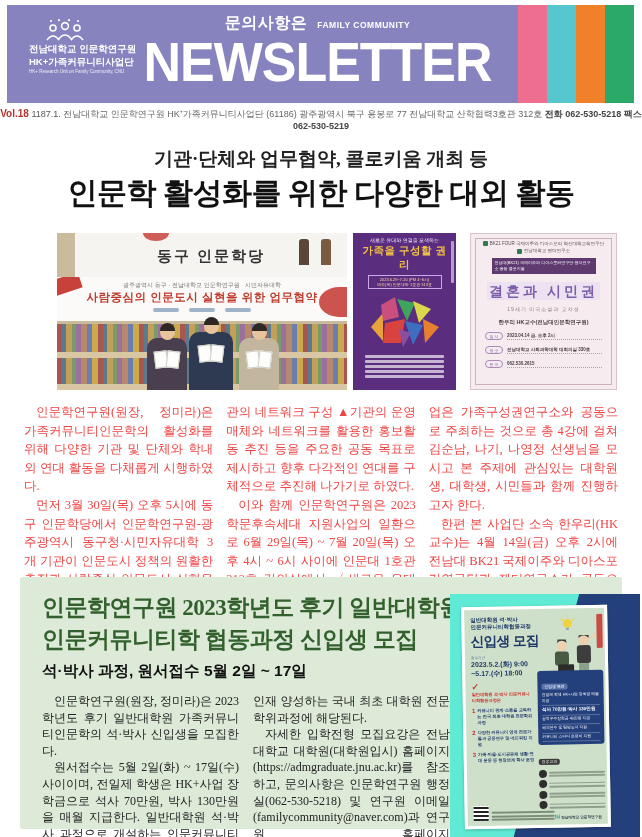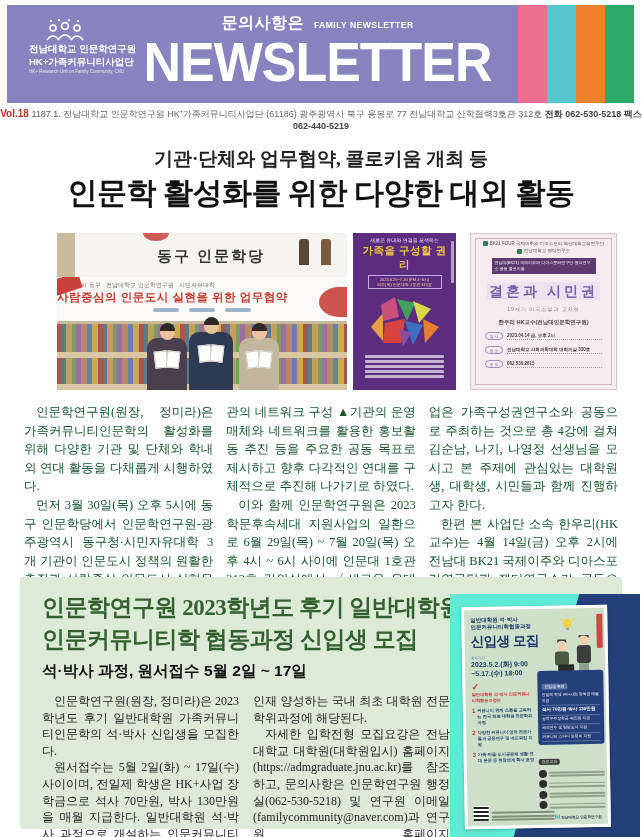--- a/index.html
+++ b/index.html
@@ -35,21 +35,21 @@
   .headline { position:absolute; top:173px; left:0; right:0; text-align:center;
               font-size:30px; font-weight:bold; color:#111; letter-spacing:-0.5px; }
 
   
   .img-row { position:absolute; top:233px; left:0; width:642px; height:157px; }
   .photo { position:absolute; left:57px; top:0; width:290px; height:157px; background:#cbbb9d; overflow:hidden; }
   .photo-sign { position:absolute; left:0; top:0; right:0; height:44px; background:#f6f4f0; text-align:center;margin-left:18px; }
   .photo-sign-txt { font-family:"Liberation Sans", sans-serif; font-weight:800; font-size:15px; color:#333; margin-top:14px; letter-spacing:2px;}
   .sign-deco { position:absolute; left:68px; top:-8px; width:26px; height:16px; background:#c8413b; border-radius:50%; opacity:.85;}
   .sign-fig { position:absolute; top:6px; width:10px; height:26px; background:#5a4636; border-radius:3px 3px 0 0; }
-  .photo-banner { position:absolute; left:0; top:44px; right:0; height:44px; background:#fbfaf8; text-align:left; overflow:hidden;}
+  .photo-banner { position:absolute; left:0; top:44px; right:0; height:44px; background:#fbfaf8; text-align:center; overflow:hidden;}
   .banner-wedge-l { position:absolute; left:-10px; top:0; width:34px; height:16px; background:#c8413b; transform:rotate(-18deg); }
   .banner-wedge-r { position:absolute; right:-12px; top:10px; width:40px; height:30px; background:#c8413b; border-radius:50% 0 0 50%; opacity:.9;}
   .banner-orgs { font-family:"Liberation Sans", sans-serif; font-size:6px; color:#777; margin-top:4px; }
   .banner-main { font-family:"Liberation Sans", sans-serif; font-weight:800; font-size:11.5px; color:#c0392b; letter-spacing:0.5px; }
   .banner-logos { display:flex; justify-content:center; gap:10px; margin-top:3px; }
   .banner-logos span { display:block; width:26px; height:4px; background:#9db3c8; border-radius:2px; }
   .shelf { position:absolute; left:0; right:0; height:30px;
            background:repeating-linear-gradient(90deg,#a9564e 0 5px,#5d7a8c 5px 9px,#c2a05a 9px 15px,#7a9a6a 15px 19px,#9b6f9e 19px 24px,#b8886a 24px 30px,#6a7fae 30px 35px,#caa94f 35px 41px); }
   .shelf-board { position:absolute; left:0; right:0; height:6px; background:#d9c7a4; }
   .person { position:absolute; bottom:0; }
@@ -83,21 +83,21 @@
   .pk-title span { background:#ece2f2; padding:1px 2px; }
   .pk-sub { text-align:center; font-size:5px; color:#8a7a82; margin-top:5px; letter-spacing:1px;}
   .pk-speaker { text-align:center; font-size:5.5px; font-weight:bold; color:#4a3a44; margin-top:7px; }
   .pk-field { display:flex; align-items:center; margin:6px 6px 0; }
   .pk-field .lab { width:18px; height:8px; border:0.5px solid #a98ab8; border-radius:5px; color:#7b5ea7;
                    font-size:4px; text-align:center; line-height:8px; }
   .pk-field .val { flex:1; font-size:4.5px; color:#4a3a44; border-bottom:0.5px dotted #b49aa6; margin-left:4px; padding-bottom:1px; font-weight:bold;}
 
   
   .cols3 { position:absolute; top:403px; left:24px; width:594px; display:flex; gap:13px; }
-  .cols3 .col { flex:1; font-size:12.5px; line-height:18.6px; text-align:justify; color:#14532d; }
+  .cols3 .col { flex:1; font-size:12.5px; line-height:18.6px; text-align:justify; color:#ef4444; }
   .col p.indent { text-indent:12px; }
 
   
   .green-box { position:absolute; left:20px; top:577px; width:602px; height:252px; background:#dcead7; border-radius:3px; }
   .gb-title { position:absolute; left:22px; top:15px; font-size:23px; font-weight:bold; color:#33612e; line-height:1.38; letter-spacing:-0.5px;}
   .gb-sub { position:absolute; left:22px; top:84px; font-family:"Liberation Sans", sans-serif; font-size:15.5px; font-weight:800; color:#111; }
   .gb-cols { position:absolute; left:22px; top:116px; width:408px; display:flex; gap:14px; }
   .gb-cols .col { flex:1; font-size:12px; line-height:16.6px; text-align:justify; color:#222; }
 
   
@@ -162,40 +162,40 @@
               <circle cx="35" cy="2" r="1.1"></circle>
           </g>
         </svg>
         <div class="brand-name">전남대학교 인문학연구원</div>
         <div class="brand-name">HK+가족커뮤니티사업단</div>
         <div class="brand-en">HK+ Research Unit on Family Community, CNU</div>
       </div>
       <div class="mast-center">
         <div class="mast-kicker">
           <span>문의사항은</span>
-          <span class="en">FAMILY NEWSLETTER</span>
+          <span class="en">FAMILY COMMUNITY</span>
         </div>
         <div class="mast-title">NEWSLETTER</div>
       </div>
     </div>
     <div class="stripe" style="background:#ed6e8e"></div>
     <div class="stripe" style="background:#56c6cf"></div>
     <div class="stripe" style="background:#f0802a"></div>
     <div class="stripe" style="background:#2aa968"></div>
   </div>
 
   <div class="meta-line">
     <span class="vol">Vol.18</span>
     <span>1187.1.</span>
     <span class="pub">전남대학교 인문학연구원 HK⁺가족커뮤니티사업단</span>
     <span class="pub">(61186) 광주광역시 북구 용봉로 77 전남대학교 산학협력3호관 312호</span>
     <b>전화</b>
     <b>062-530-5218</b>
     <b>팩스</b>
-    <b>062-440-5219</b>
+    <b>062-530-5219</b>
   </div>
 
   <div class="kicker">기관·단체와 업무협약, 콜로키움 개최 등</div>
   <div class="headline">인문학 활성화를 위한 다양한 대외 활동</div>
 
   <div class="img-row">
 
     <div class="photo">
       <div class="photo-sign">
         <div class="sign-deco"></div>

